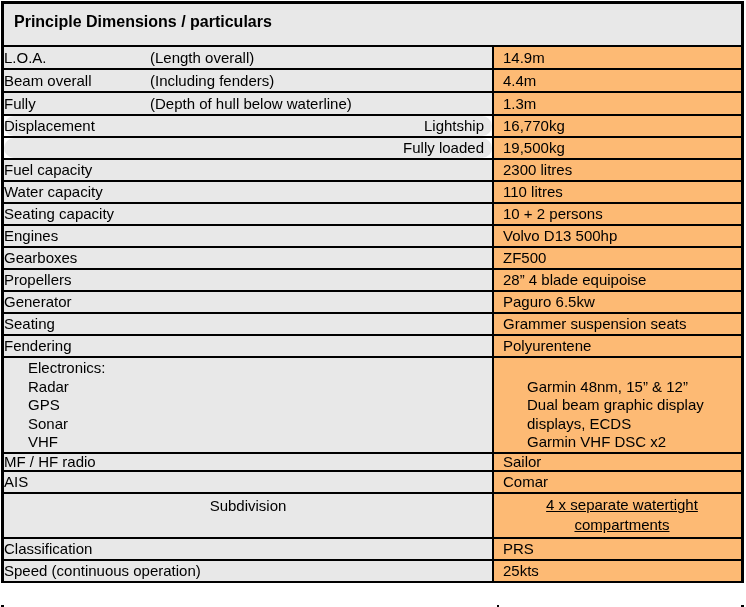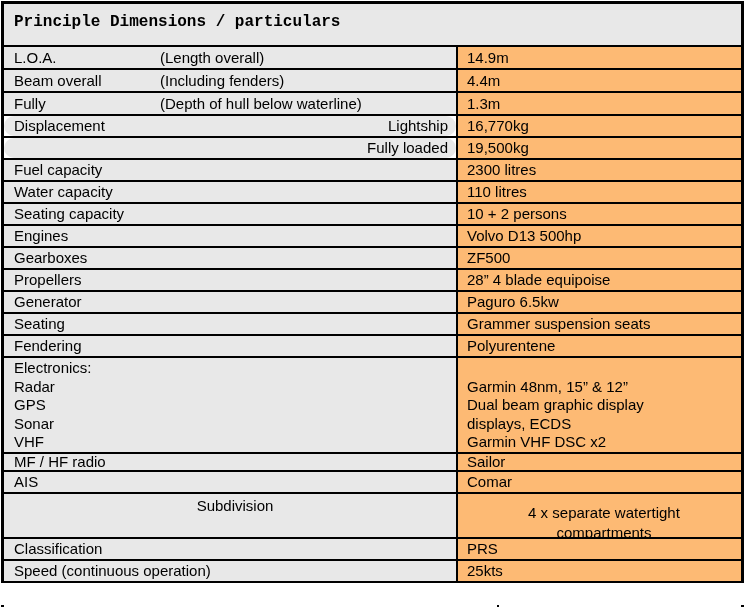--- a/index.html
+++ b/index.html
@@ -17,48 +17,46 @@
     border: 3px solid #000;
     border-bottom: 2px solid #000;
   }
   .thead {
     height: 41px;
     background: #e8e8e8;
     font-weight: bold;
     font-size: 16px;
     padding: 9px 0 0 10px;
     box-sizing: border-box;
-    font-family: Liberation Mono, monospace;
   }
   .row { display: flex; border-top: 2px solid #000; }
   .cl {
-    width: 452px;
+    width: 488px;
     background: #e8e8e8;
-    padding-left: 10px;
     box-sizing: border-box;
     white-space: nowrap;
     overflow: hidden;
   }
   .cr {
     flex: 1;
     background: #fdba74;
     border-left: 2px solid #000;
     padding-left: 9px;
     box-sizing: border-box;
     white-space: nowrap;
     overflow: hidden;
   }
   .h23 .cl, .h23 .cr { height: 21px; line-height: 21px; }
   .h22 .cl, .h22 .cr { height: 20px; line-height: 20px; }
   .hmf .cl, .hmf .cr { height: 16px; line-height: 15.5px; }
   .he  .cl, .he  .cr { height: 94px; padding-top: 1px; }
   .hsub .cl, .hsub .cr { height: 43px; text-align: center; }
   .hsub .cl { line-height: 21px; padding-top: 1px; }
-  .hsub .cr { padding-top: 9px; }
-  .eln { height: 18.6px; line-height: 18.6px; }
+  .hsub .cr { padding-top: 1px; text-decoration: underline; }
+  .eln { height: 18.6px; line-height: 18.6px; margin-left: 24px; }
   .vln { height: 20px; line-height: 20px; }
   .lab1 { display: inline-block; width: 146px; }
   .between { display: flex; justify-content: space-between; padding-right: 8px; border-radius: 10px; }
   .stub {
     position: absolute; left: 1px; top: 605px;
     width: 737px; height: 2px;
     border-left: 3px solid #000; border-right: 3px solid #000;
   }
   .stub .d { position: absolute; left: 493px; top: 0; width: 2px; height: 100%; background: #000; }
 </style>

